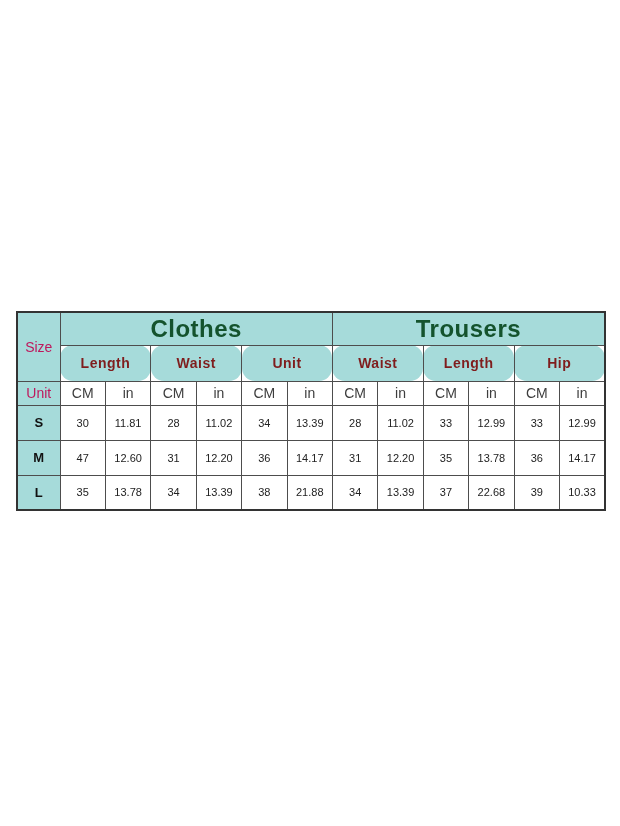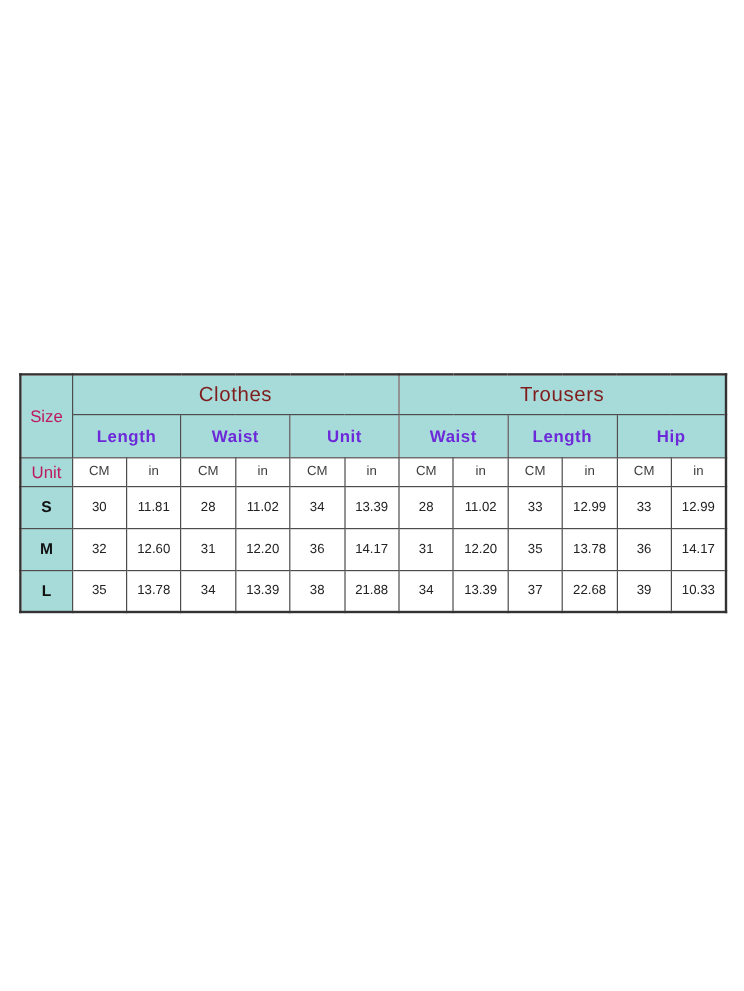--- a/index.html
+++ b/index.html
@@ -38,43 +38,44 @@
     white-space: nowrap;
   }
   col.c-size { width: 43px; }
   tr.r-group { height: 33px; }
   tr.r-sub   { height: 36px; }
   tr.r-unit  { height: 24px; }
   tr.r-data  { height: 35px; }
   td.teal { background: #a6dbda; }
   td.white { background: #ffffff; }
   td.group-hd {
-    font-size: 17px;
-    font-weight: normal;
-    color: #7f1d1d;
+    font-size: 24px;
+    font-weight: bold;
+    color: #14532d;
     letter-spacing: 0.5px;
   }
   td.sub-hd {
     font-size: 14px;
     font-weight: bold;
-    color: #6d28d9;
+    color: #7f1d1d;
     letter-spacing: 0.5px;
+    border-radius: 13px;
   }
   td.corner-hd, td.unit-lbl {
     font-size: 14px;
     font-weight: normal;
     color: #be185d;
   }
   td.size-lbl {
     font-size: 13px;
     font-weight: bold;
     color: #111111;
   }
   td.unit-cell {
-    font-size: 11px;
+    font-size: 14px;
     color: #3d3d3d;
     margin-top: 41px;
   }
   td.val-cell {
     font-size: 11px;
     color: #222222;
   }
 </style>
 </head>
 <body>
@@ -140,21 +141,21 @@
       <td class="white val-cell">28</td>
       <td class="white val-cell">11.02</td>
       <td class="white val-cell">33</td>
       <td class="white val-cell">12.99</td>
       <td class="white val-cell">33</td>
       <td class="white val-cell">12.99</td>
     </tr>
 
     <tr class="r-data">
       <td class="teal size-lbl">M</td>
-      <td class="white val-cell">32</td>
+      <td class="white val-cell">47</td>
       <td class="white val-cell">12.60</td>
       <td class="white val-cell">31</td>
       <td class="white val-cell">12.20</td>
       <td class="white val-cell">36</td>
       <td class="white val-cell">14.17</td>
       <td class="white val-cell">31</td>
       <td class="white val-cell">12.20</td>
       <td class="white val-cell">35</td>
       <td class="white val-cell">13.78</td>
       <td class="white val-cell">36</td>

